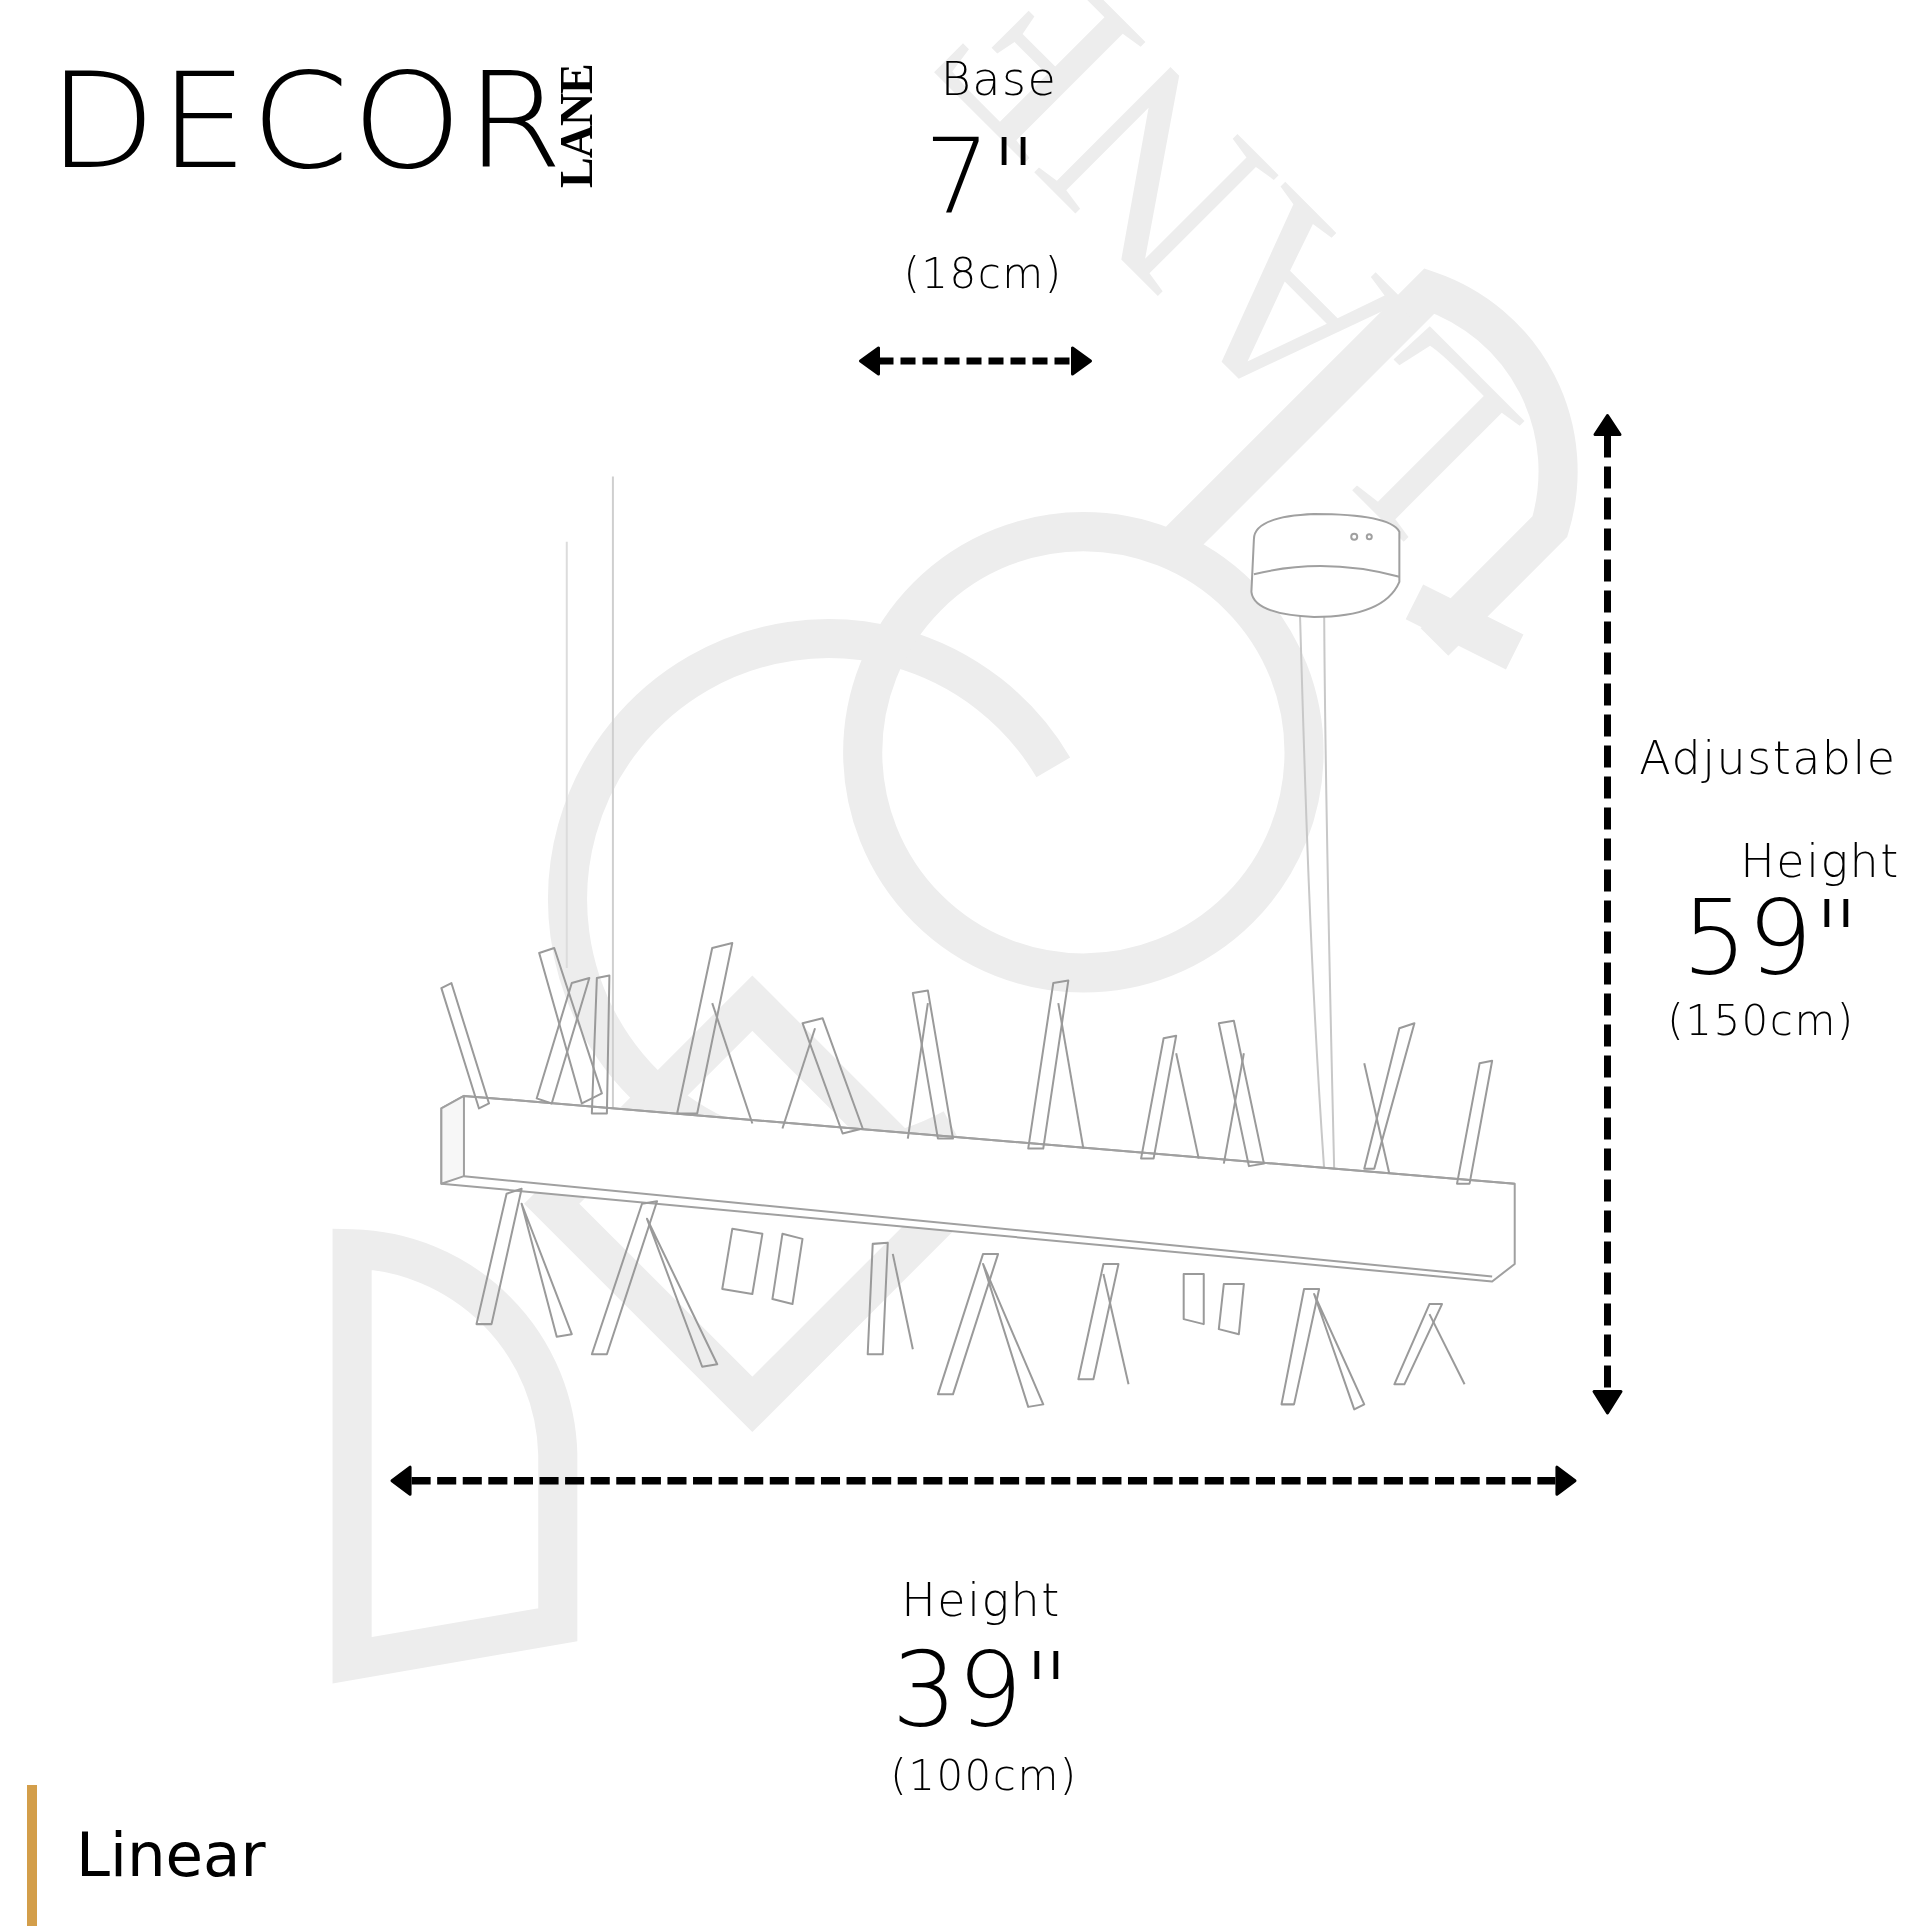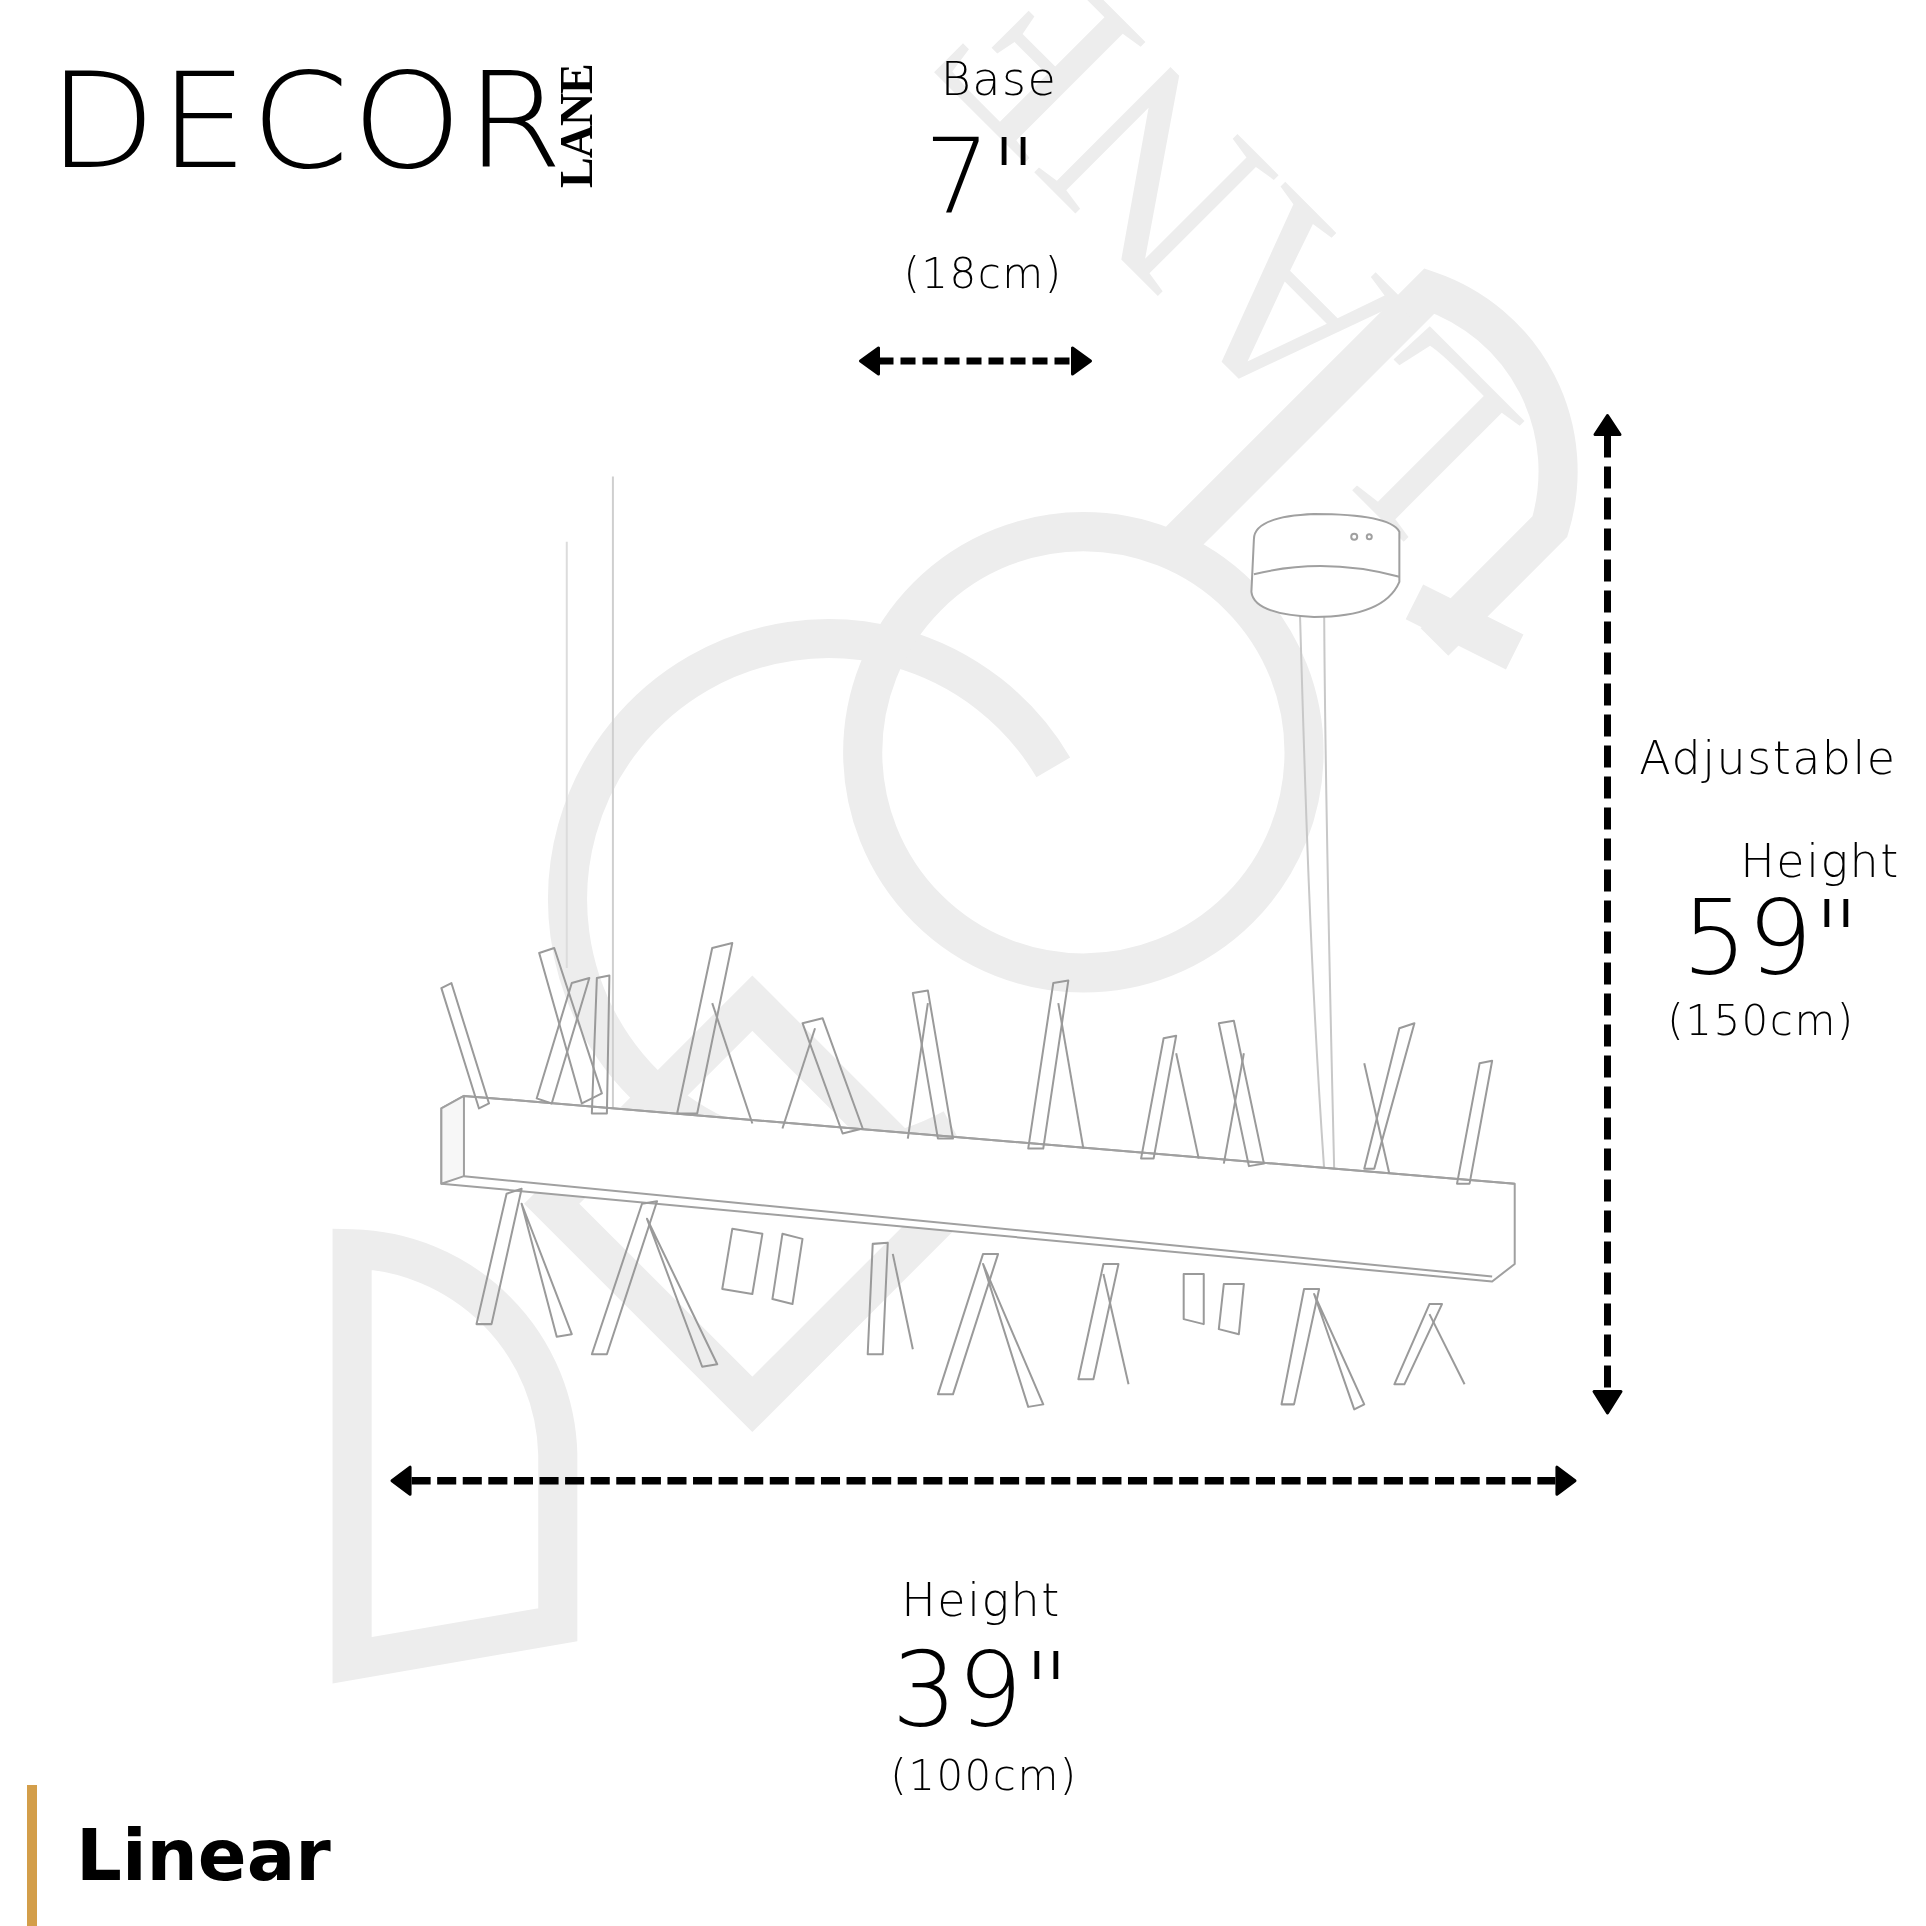--- a/index.html
+++ b/index.html
@@ -24,21 +24,21 @@
   
   .dim-label { font-size:46px; line-height:50px; }
   .dim-big { font-size:103px; line-height:100px; font-weight:300; }
   .dim-metric { font-size:42px; line-height:55px; }
 
   
   svg { overflow:visible; }
 
   
   #accent-bar { left:27px; top:1785px; width:10px; height:141px; }
-  #product-name { left:76px; top:1805px; font-size:72px; line-height:100px; font-weight:bold; }
+  #product-name { left:76px; top:1805px; font-size:61px; line-height:100px; font-weight:normal; }
 </style>
 </head>
 <body>
 
 <svg id="watermark" class="abs" viewBox="0 0 3840 3840">
   <g fill="none" stroke="#ededed" stroke-width="78">
 
     <path d="M470 3050 L1050 2470 A420 420 0 0 1 1050 3050 L810 3290 Z" transform="rotate(-45 900 2900)"></path>
 
     <path d="M1100 2400 L1500 2000 L1900 2400 L1500 2800 Z"></path>

